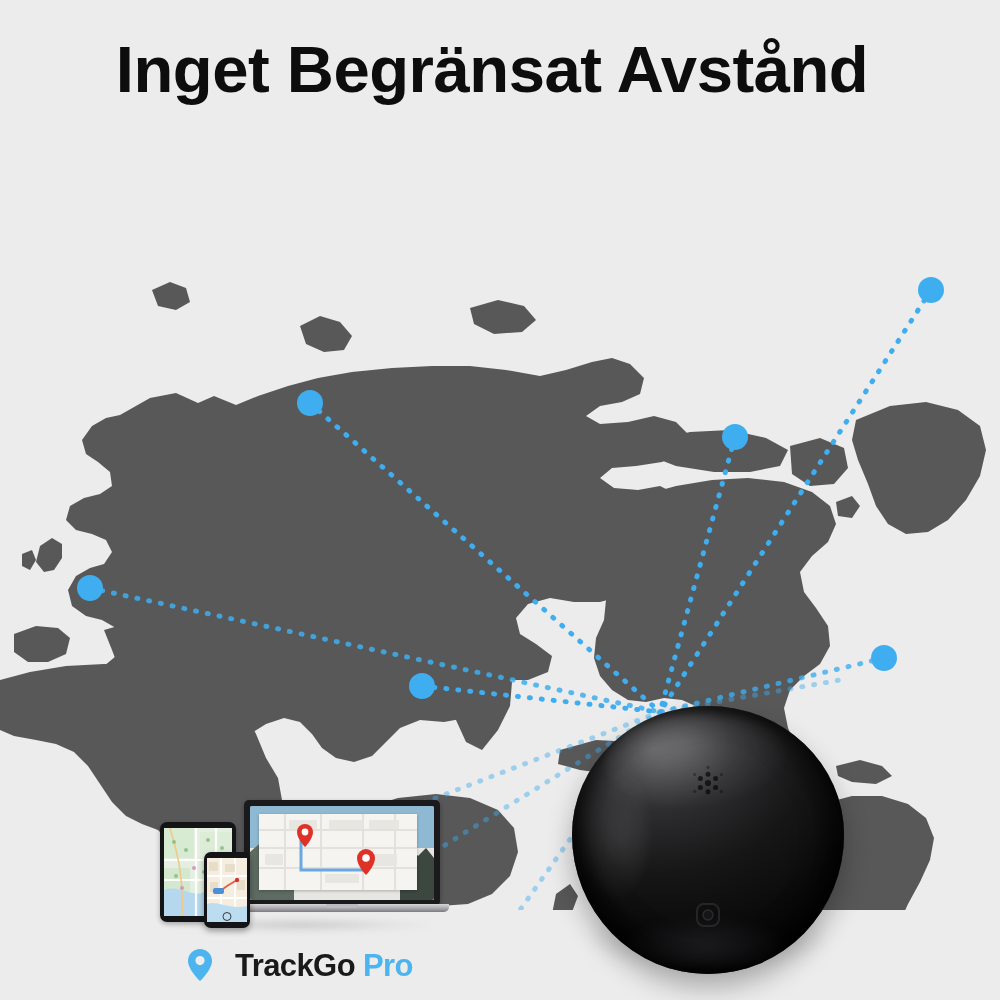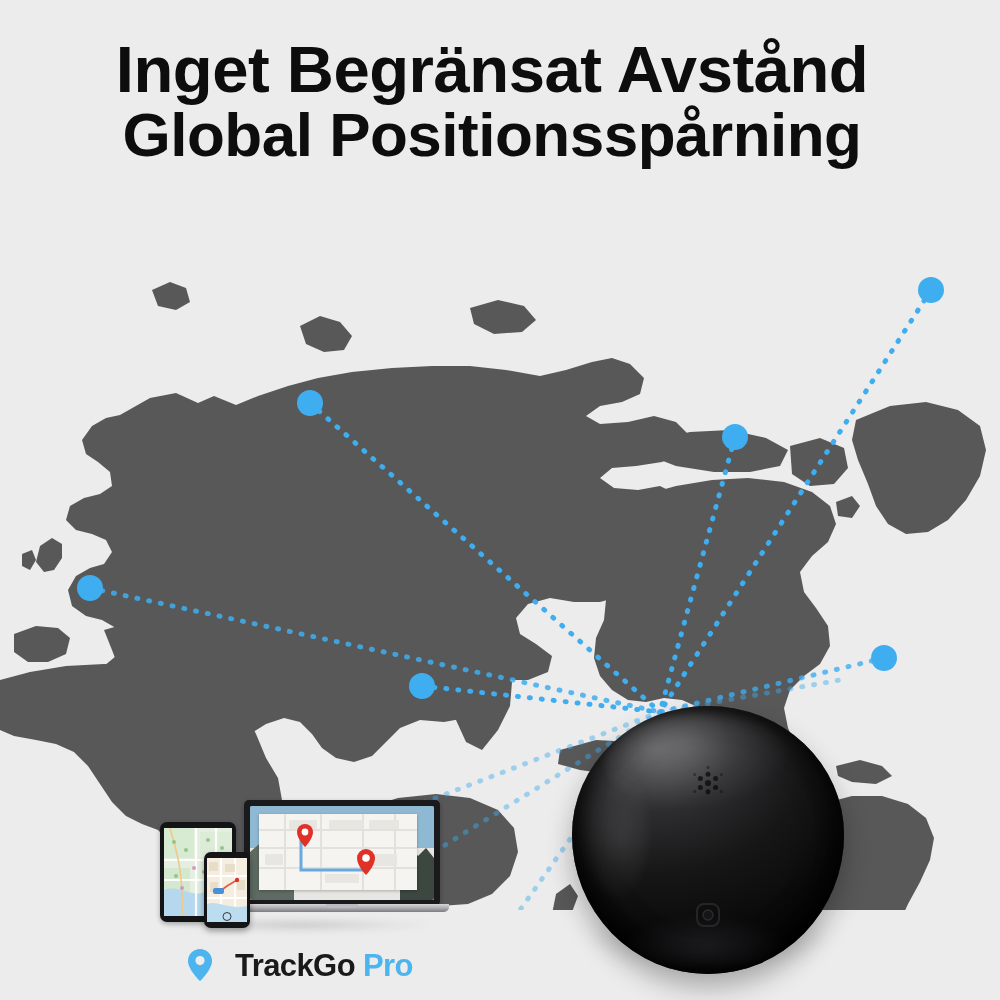--- a/index.html
+++ b/index.html
@@ -164,21 +164,20 @@
   .logo .w-dark{color:#1a1a1a;}
   .logo .w-blue{color:#4cb4ef;}
 </style>
 </head>
 <body>
 
 <div id="stage">
 
   <div class="headline">
     <span class="l1">Inget Begränsat Avstånd</span>
-    <span class="l2">Global Positionsspårning</span>
   </div>
 
   <div id="mapwrap">
     <svg id="mapsvg" viewBox="0 0 1000 700" xmlns="http://www.w3.org/2000/svg">
       <defs>
         <clipPath id="clipAll">
             <rect x="0" y="0" width="1000" height="700"></rect>
           </clipPath>
       </defs>
 

